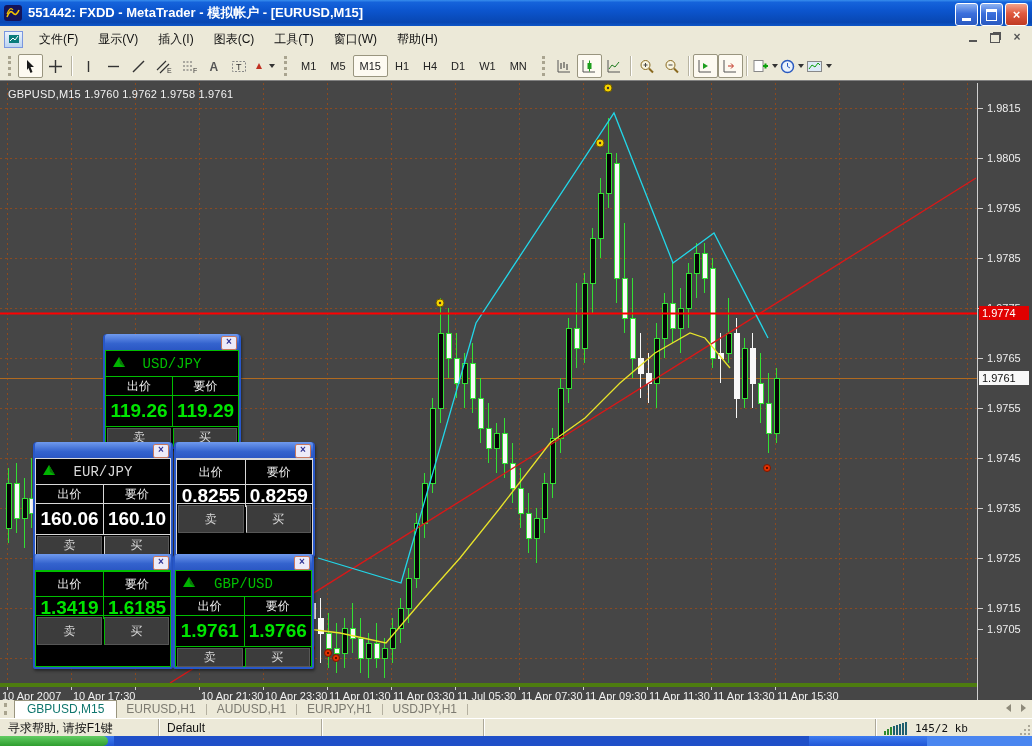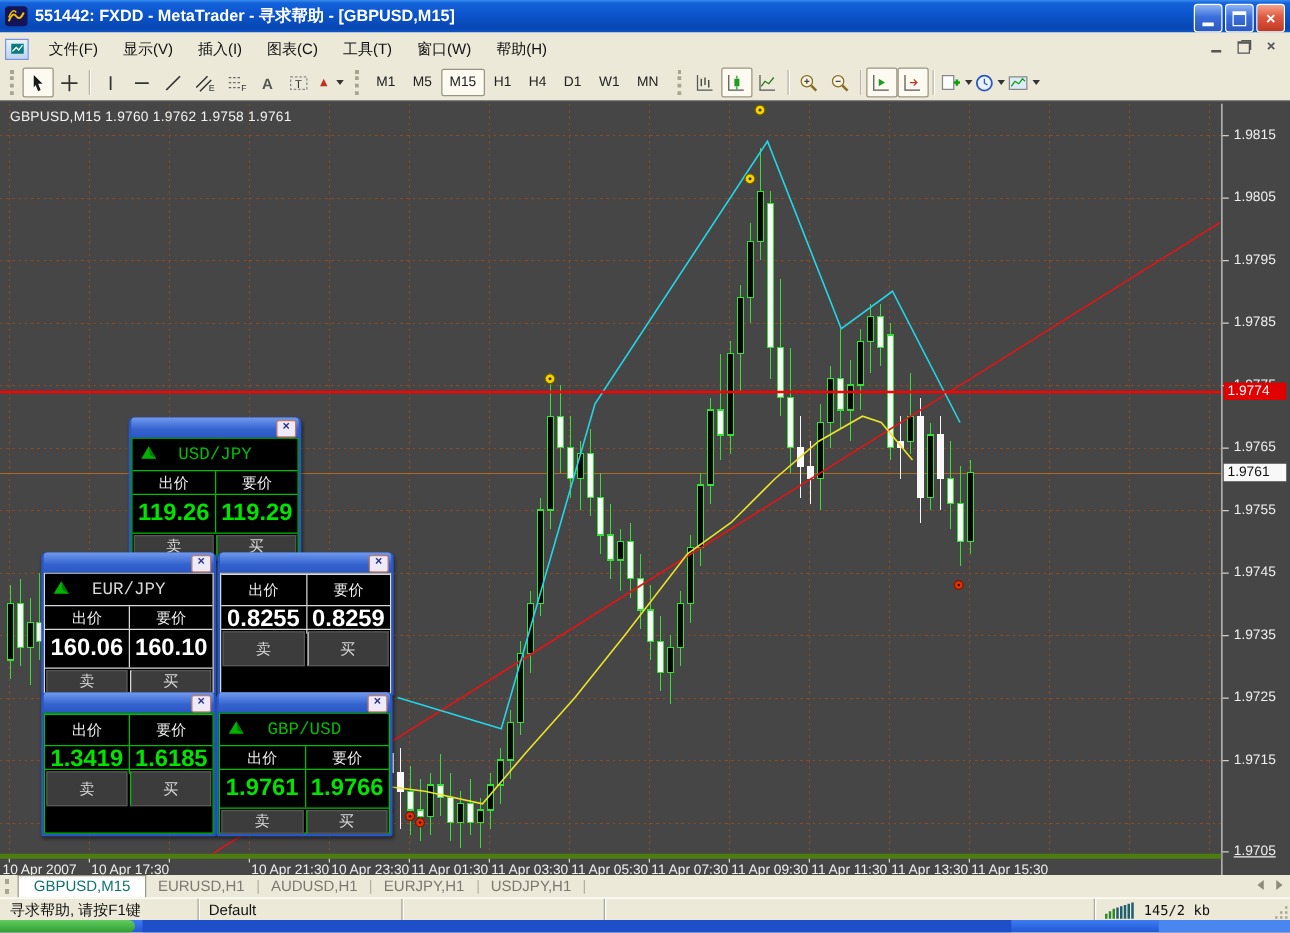--- a/index.html
+++ b/index.html
@@ -86,21 +86,21 @@
 
 <div class="app">
 
   <div class="titlebar">
     <span class="mtlogo">
       <svg width="14" height="12" viewBox="0 0 14 12">
           <path d="M1,10 Q4,2 7,6 T13,3" stroke="#F4C300" stroke-width="1.6" fill="none"></path>
           <path d="M1,7 Q4,-1 7,3" stroke="#F4C300" stroke-width="1.2" fill="none"></path>
         </svg>
     </span>
-    <span>551442: FXDD - MetaTrader - 寻求帮助 - [GBPUSD,M15]</span>
+    <span>551442: FXDD - MetaTrader - 模拟帐户 - [EURUSD,M15]</span>
     <span class="winbtns">
       <span class="wbtn">
           <span class="g-min"></span>
         </span>
       <span class="wbtn">
           <span class="g-max"></span>
         </span>
       <span class="wbtn close">
           <span class="g-x">×</span>
         </span>
@@ -454,41 +454,41 @@
         <div class="ylab" style="top: 69px;">1.9805</div>
         <div class="ylab" style="top: 119px;">1.9795</div>
         <div class="ylab" style="top: 169px;">1.9785</div>
         <div class="ylab" style="top: 219px;">1.9775</div>
         <div class="ylab" style="top: 269px;">1.9765</div>
         <div class="ylab" style="top: 319px;">1.9755</div>
         <div class="ylab" style="top: 369px;">1.9745</div>
         <div class="ylab" style="top: 419px;">1.9735</div>
         <div class="ylab" style="top: 469px;">1.9725</div>
         <div class="ylab" style="top: 519px;">1.9715</div>
-        <div class="ylab" style="top: 592px; text-decoration: underline;">1.9705</div>
+        <div class="ylab" style="top: 540px;">1.9705</div>
         <div class="ytag red" style="top: 223px;">1.9774</div>
         <div class="ytag white" style="top: 288px;">1.9761</div>
       </div>
     <div class="xaxis" id="xaxis">
         <div class="xtick" style="left: 7px;"></div>
         <div class="xlab" style="left: 2px;">10 Apr 2007</div>
         <div class="xtick" style="left: 71px;"></div>
         <div class="xlab" style="left: 73px;">10 Apr 17:30</div>
         <div class="xtick" style="left: 135px;"></div>
         <div class="xlab" style="left: 137px; margin-top: 44px;">10 Apr 19:30</div>
         <div class="xtick" style="left: 199px;"></div>
         <div class="xlab" style="left: 201px;">10 Apr 21:30</div>
         <div class="xtick" style="left: 263px;"></div>
         <div class="xlab" style="left: 265px;">10 Apr 23:30</div>
         <div class="xtick" style="left: 327px;"></div>
         <div class="xlab" style="left: 329px;">11 Apr 01:30</div>
         <div class="xtick" style="left: 391px;"></div>
         <div class="xlab" style="left: 393px;">11 Apr 03:30</div>
         <div class="xtick" style="left: 455px;"></div>
-        <div class="xlab" style="left: 457px;">11 Apr 05:30</div>
+        <div class="xlab" style="left: 457px;">11 Jul 05:30</div>
         <div class="xtick" style="left: 519px;"></div>
         <div class="xlab" style="left: 521px;">11 Apr 07:30</div>
         <div class="xtick" style="left: 583px;"></div>
         <div class="xlab" style="left: 585px;">11 Apr 09:30</div>
         <div class="xtick" style="left: 647px;"></div>
         <div class="xlab" style="left: 649px;">11 Apr 11:30</div>
         <div class="xtick" style="left: 711px;"></div>
         <div class="xlab" style="left: 713px;">11 Apr 13:30</div>
         <div class="xtick" style="left: 775px;"></div>
         <div class="xlab" style="left: 777px;">11 Apr 15:30</div>

